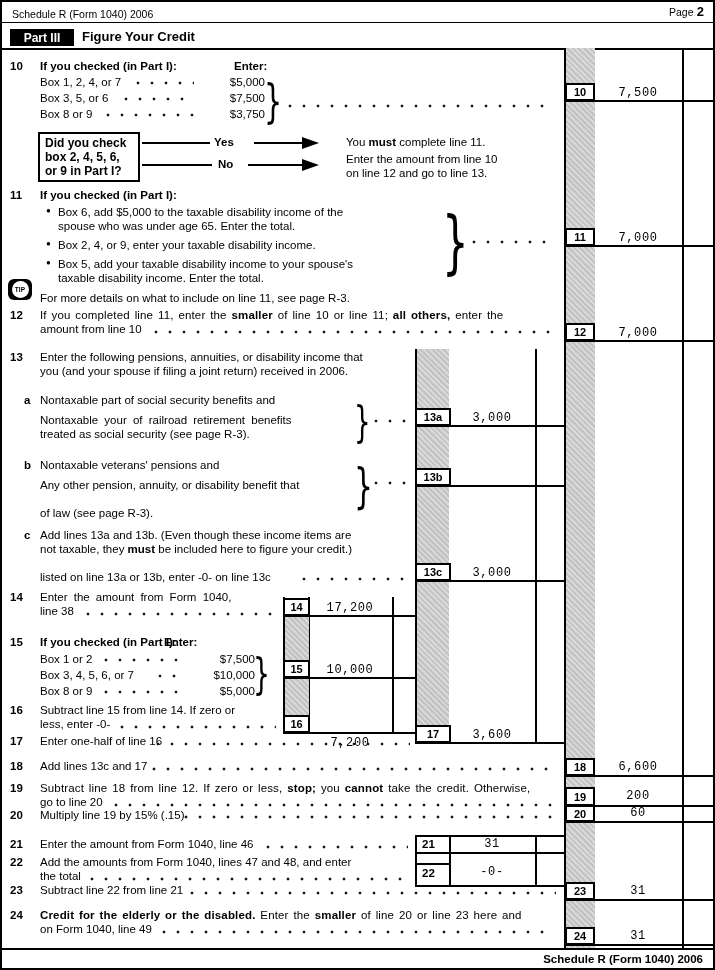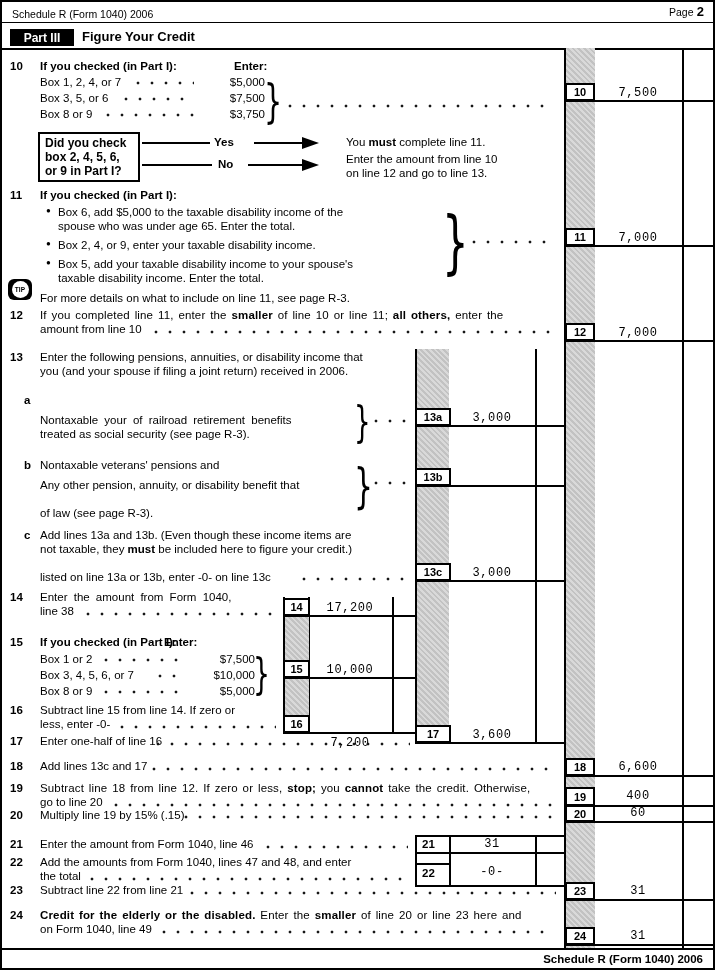--- a/index.html
+++ b/index.html
@@ -99,21 +99,21 @@
   <div class="cell" style="left:281px;top:596px;width:27px;height:18px">14</div>
   <div class="cell" style="left:281px;top:658px;width:27px;height:18px">15</div>
   <div class="cell" style="left:281px;top:713px;width:27px;height:18px">16</div>
   <div class="t b" style="left:420px;top:835px">21</div>
   <div class="t b" style="left:420px;top:864px">22</div>
 
   <div class="amt" style="left:594px;top:84px;width:84px">7,500</div>
   <div class="amt" style="left:594px;top:229px;width:84px">7,000</div>
   <div class="amt" style="left:594px;top:324px;width:84px">7,000</div>
   <div class="amt" style="left:594px;top:758px;width:84px">6,600</div>
-  <div class="amt" style="left:594px;top:787px;width:84px">400</div>
+  <div class="amt" style="left:594px;top:787px;width:84px">200</div>
   <div class="amt" style="left:594px;top:804px;width:84px">60</div>
   <div class="amt" style="left:594px;top:882px;width:84px">31</div>
   <div class="amt" style="left:594px;top:927px;width:84px">31</div>
   <div class="amt" style="left:450px;top:409px;width:80px">3,000</div>
   <div class="amt" style="left:450px;top:469px;width:80px"></div>
   <div class="amt" style="left:450px;top:564px;width:80px">3,000</div>
   <div class="amt" style="left:450px;top:726px;width:80px">3,600</div>
   <div class="amt" style="left:309px;top:599px;width:78px">17,200</div>
   <div class="amt" style="left:309px;top:661px;width:78px">10,000</div>
   <div class="amt" style="left:309px;top:734px;width:78px">7,200</div>
@@ -172,20 +172,21 @@
   <div class="t b" style="left:8px;top:306px">12</div>
   <div class="t ws1" style="left:38px;top:306px"><span>If you completed line 11, enter the </span><span class="b">smaller</span><span> of line 10 or line 11; </span><span class="b">all others,</span><span> enter the</span></div>
   <div class="t" style="left:38px;top:320px">amount from line 10</div>
   <div class="dots" style="left:152px;top:325px;width:400px"></div>
 
   <div class="t b" style="left:8px;top:348px">13</div>
   <div class="t" style="left:38px;top:348px">Enter the following pensions, annuities, or disability income that</div>
   <div class="t" style="left:38px;top:362px">you (and your spouse if filing a joint return) received in 2006.</div>
 
   <div class="t b" style="left:22px;top:391px">a</div>
+  <div class="t" style="left:38px;top:391px">Nontaxable part of social security benefits and</div>
   <div class="t ws2" style="left:38px;top:411px">Nontaxable your of railroad retirement benefits</div>
   <div class="t" style="left:38px;top:425px">treated as social security (see page R-3).</div>
   <div class="brace" style="left:352px;top:395px;font-size:42px;line-height:51px;transform:scaleX(.62)">}</div>
   <div class="dots" style="left:372px;top:414px;width:38px"></div>
 
   <div class="t b" style="left:22px;top:456px">b</div>
   <div class="t" style="left:38px;top:456px">Nontaxable veterans' pensions and</div>
   <div class="t" style="left:38px;top:476px">Any other pension, annuity, or disability benefit that</div>
   <div class="t" style="left:38px;top:504px">of law (see page R-3).</div>
   <div class="brace" style="left:352px;top:455px;font-size:48px;line-height:59px;transform:scaleX(.62)">}</div>

